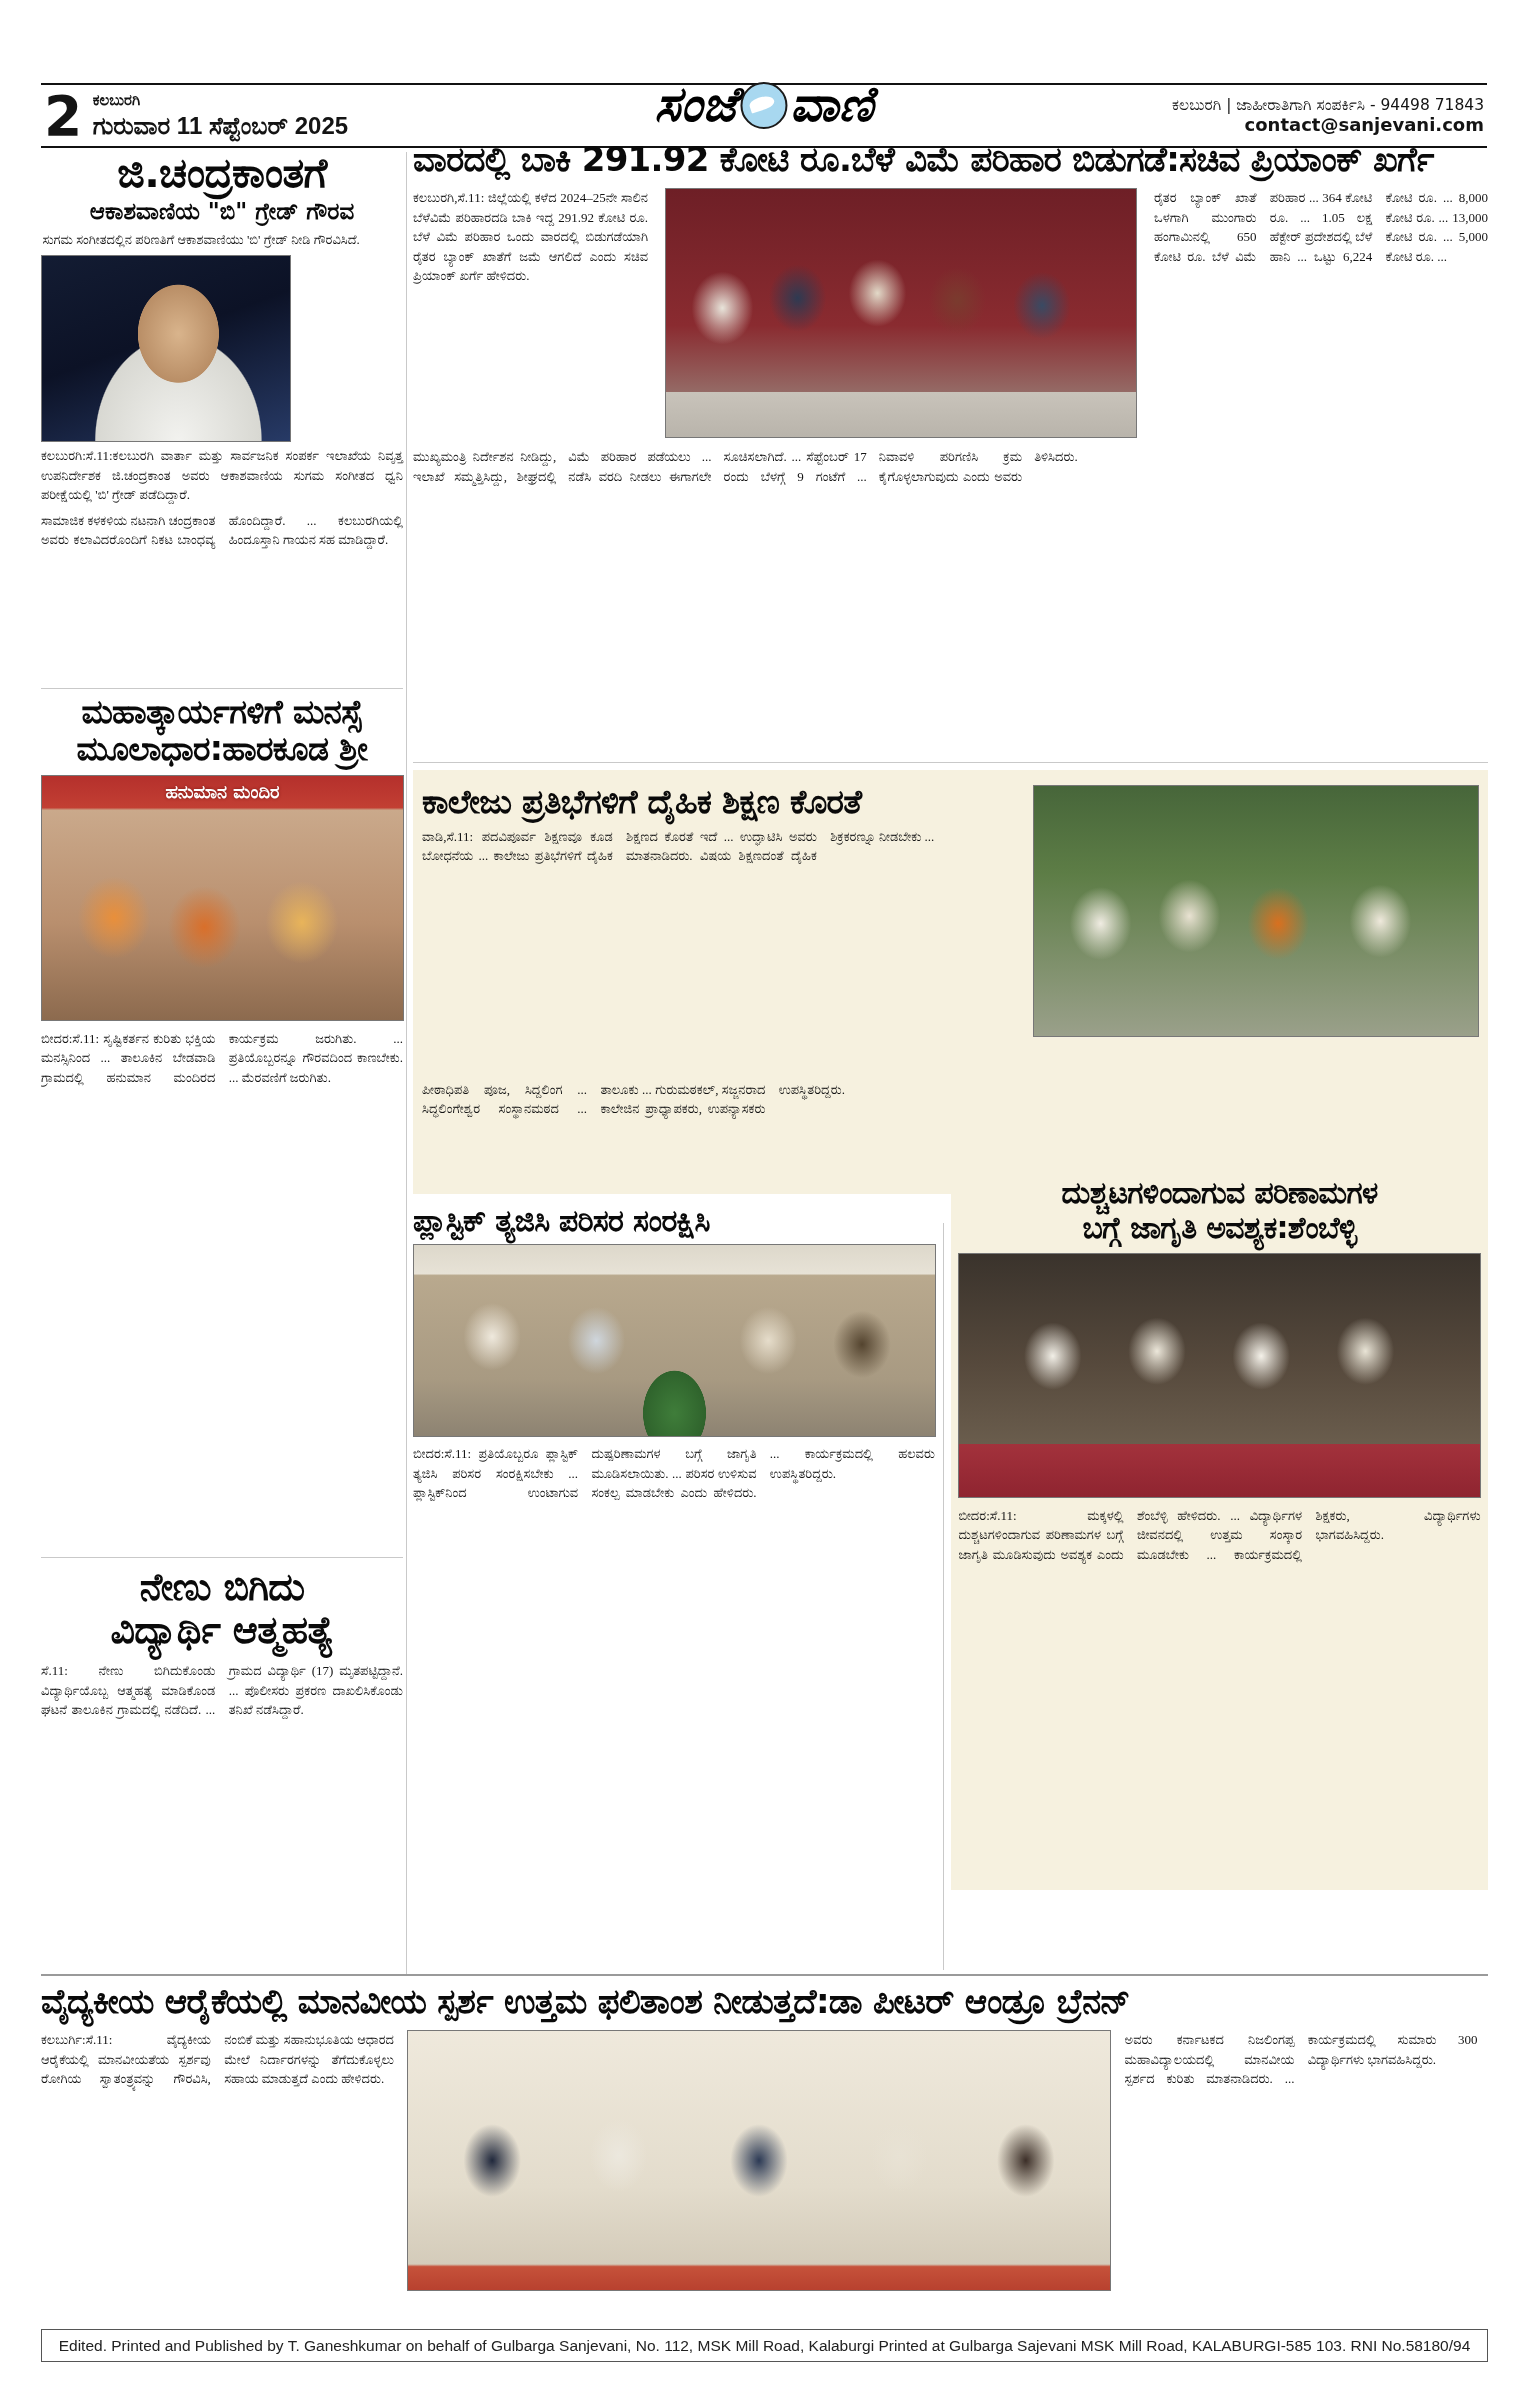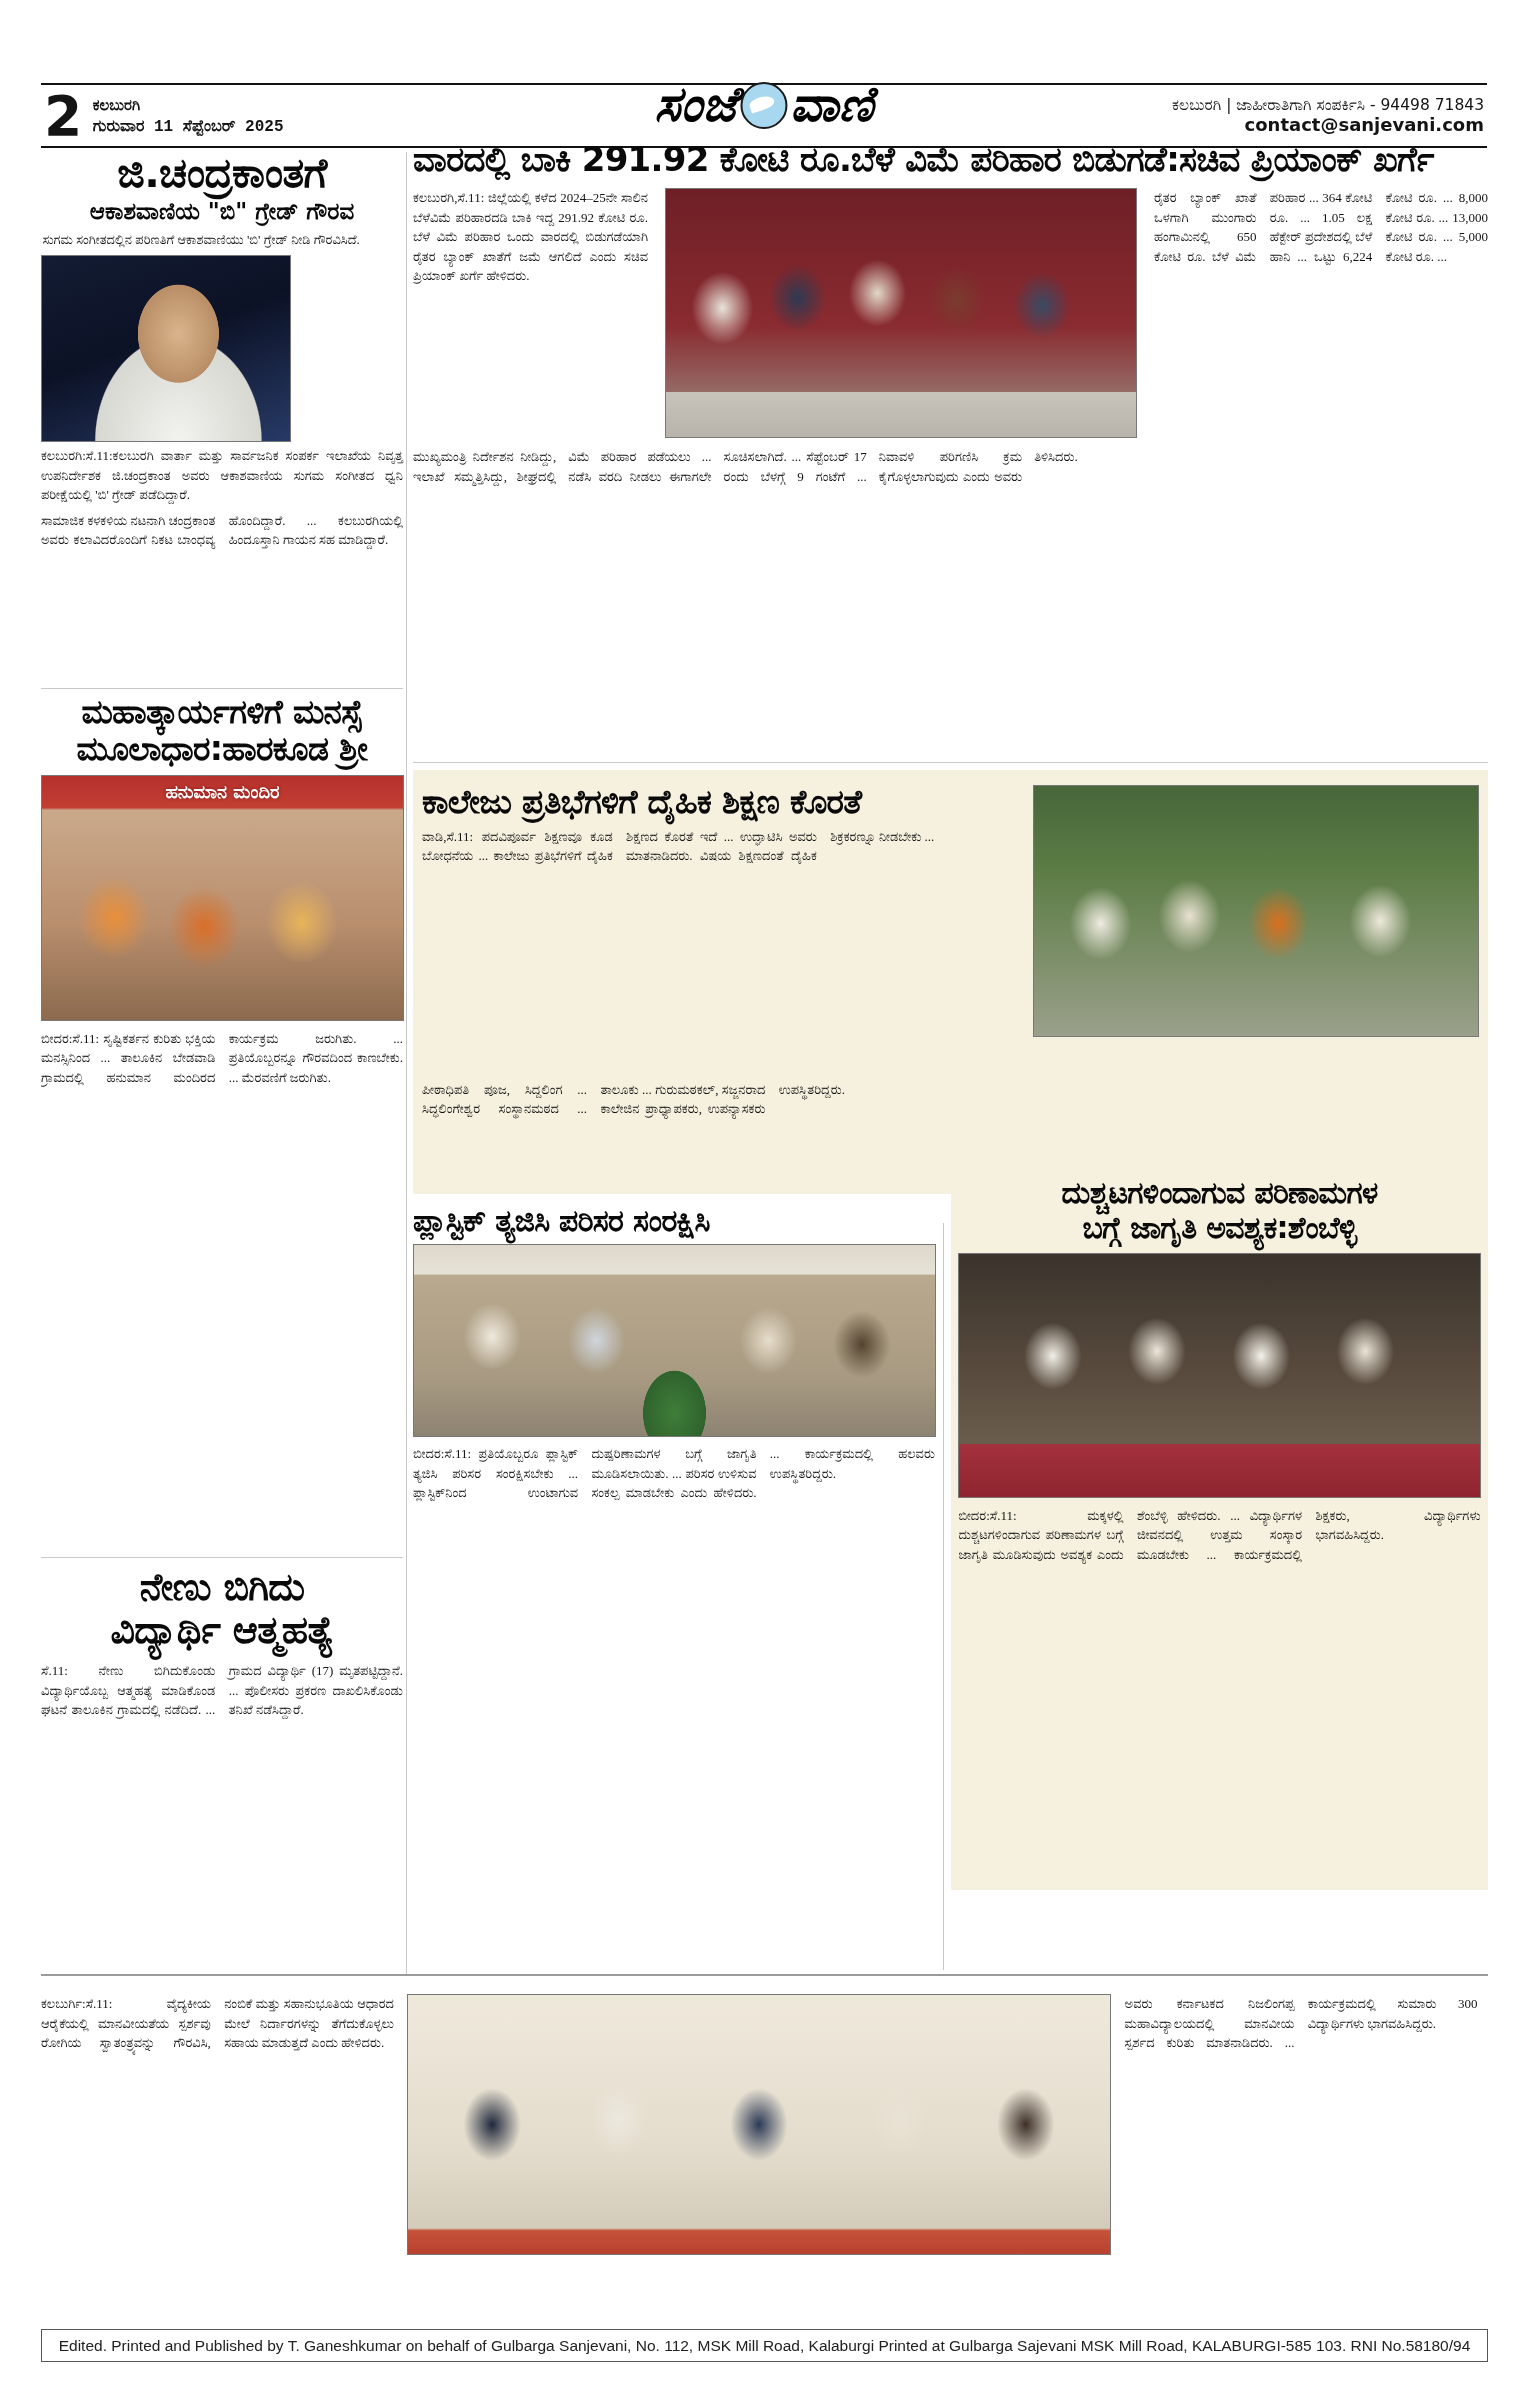--- a/index.html
+++ b/index.html
@@ -14,21 +14,21 @@
   .photo{border:0.7px solid #777;position:relative;overflow:hidden;}
   .divider{position:absolute;background:#c9c9c9;}
 
   
   .header{position:absolute;left:41px;right:41px;top:83px;height:61px;
           border-top:2.2px solid #111;border-bottom:2.2px solid #111;
           display:flex;align-items:center;justify-content:space-between;}
   .h-left{display:flex;align-items:center;gap:10.4px;padding-left:3px;}
   .pagenum{font-family:"DejaVu Sans",sans-serif;font-size:55px;font-weight:bold;line-height:52px;}
   .city-date .city{font-family:"DejaVu Sans",sans-serif;font-weight:bold;font-size:15px;}
-  .city-date .date{font-family:Liberation Mono, monospace;font-weight:bold;font-size:16px;margin-top:3px;}
+  .city-date .date{font-family:Liberation Sans, sans-serif;font-weight:bold;font-size:24px;margin-top:3px;}
   .masthead{position:absolute;left:50%;top:-9px;transform:translateX(-50%);
             display:flex;align-items:center;gap:3px;
             font-family:"DejaVu Sans",sans-serif;font-weight:bold;font-size:49px;font-style:italic;
             color:#000;text-shadow:-1.5px -1.5px 0 #fff,1.5px -1.5px 0 #fff,-1.5px 1.5px 0 #fff,1.5px 1.5px 0 #fff,0 0 4.4px #fff;}
   .mast-circle{width:43px;height:43px;border-radius:50%;background:#a8d8f0;border:2.2px solid #1a1a1a;
                position:relative;flex:0 0 auto;}
   .mast-circle::after{content:"";position:absolute;left:7.4px;top:13.3px;width:25px;height:13.3px;
                background:#ffffff;border-radius:60% 80% 60% 10%;transform:rotate(-18deg);}
   .h-right{text-align:right;padding-right:3px;font-family:"DejaVu Sans",sans-serif;}
   .h-right .l1{font-size:15.5px;}
@@ -230,20 +230,21 @@
   <div class="art art-f cream">
     <div class="hl t1">
       <span>ದುಶ್ಚಟಗಳಿಂದಾಗುವ ಪರಿಣಾಮಗಳ</span><br>
       <span>ಬಗ್ಗೆ ಜಾಗೃತಿ ಅವಶ್ಯಕ:ಶೆಂಬೆಳ್ಳಿ</span>
     </div>
     <div class="photo photo-f"></div>
     <div class="body-text cols3">ಬೀದರ:ಸೆ.11: ಮಕ್ಕಳಲ್ಲಿ ದುಶ್ಚಟಗಳಿಂದಾಗುವ ಪರಿಣಾಮಗಳ ಬಗ್ಗೆ ಜಾಗೃತಿ ಮೂಡಿಸುವುದು ಅವಶ್ಯಕ ಎಂದು ಶೆಂಬೆಳ್ಳಿ ಹೇಳಿದರು. ... ವಿದ್ಯಾರ್ಥಿಗಳ ಜೀವನದಲ್ಲಿ ಉತ್ತಮ ಸಂಸ್ಕಾರ ಮೂಡಬೇಕು ... ಕಾರ್ಯಕ್ರಮದಲ್ಲಿ ಶಿಕ್ಷಕರು, ವಿದ್ಯಾರ್ಥಿಗಳು ಭಾಗವಹಿಸಿದ್ದರು.</div>
   </div>
 
   <div class="art art-h">
+    <div class="hl t1">ವೈದ್ಯಕೀಯ ಆರೈಕೆಯಲ್ಲಿ ಮಾನವೀಯ ಸ್ಪರ್ಶ ಉತ್ತಮ ಫಲಿತಾಂಶ ನೀಡುತ್ತದೆ:ಡಾ ಪೀಟರ್ ಆಂಡ್ರೂ ಬ್ರೆನನ್</div>
     <div class="h-row">
       <div class="body-text cols2 h-side">ಕಲಬುರ್ಗಿ:ಸೆ.11: ವೈದ್ಯಕೀಯ ಆರೈಕೆಯಲ್ಲಿ ಮಾನವೀಯತೆಯ ಸ್ಪರ್ಶವು ರೋಗಿಯ ಸ್ವಾತಂತ್ರ್ಯವನ್ನು ಗೌರವಿಸಿ, ನಂಬಿಕೆ ಮತ್ತು ಸಹಾನುಭೂತಿಯ ಆಧಾರದ ಮೇಲೆ ನಿರ್ದಾರಗಳನ್ನು ತೆಗೆದುಕೊಳ್ಳಲು ಸಹಾಯ ಮಾಡುತ್ತದೆ ಎಂದು ಹೇಳಿದರು.</div>
       <div class="photo photo-h"></div>
       <div class="body-text cols2 h-side">ಅವರು ಕರ್ನಾಟಕದ ನಿಜಲಿಂಗಪ್ಪ ಮಹಾವಿದ್ಯಾಲಯದಲ್ಲಿ ಮಾನವೀಯ ಸ್ಪರ್ಶದ ಕುರಿತು ಮಾತನಾಡಿದರು. ... ಕಾರ್ಯಕ್ರಮದಲ್ಲಿ ಸುಮಾರು 300 ವಿದ್ಯಾರ್ಥಿಗಳು ಭಾಗವಹಿಸಿದ್ದರು.</div>
     </div>
   </div>
 
   <div class="footer">Edited. Printed and Published by T. Ganeshkumar on behalf of Gulbarga Sanjevani, No. 112, MSK Mill Road, Kalaburgi Printed at Gulbarga Sajevani MSK Mill Road, KALABURGI-585 103. RNI No.58180/94</div>
 
 </div>

